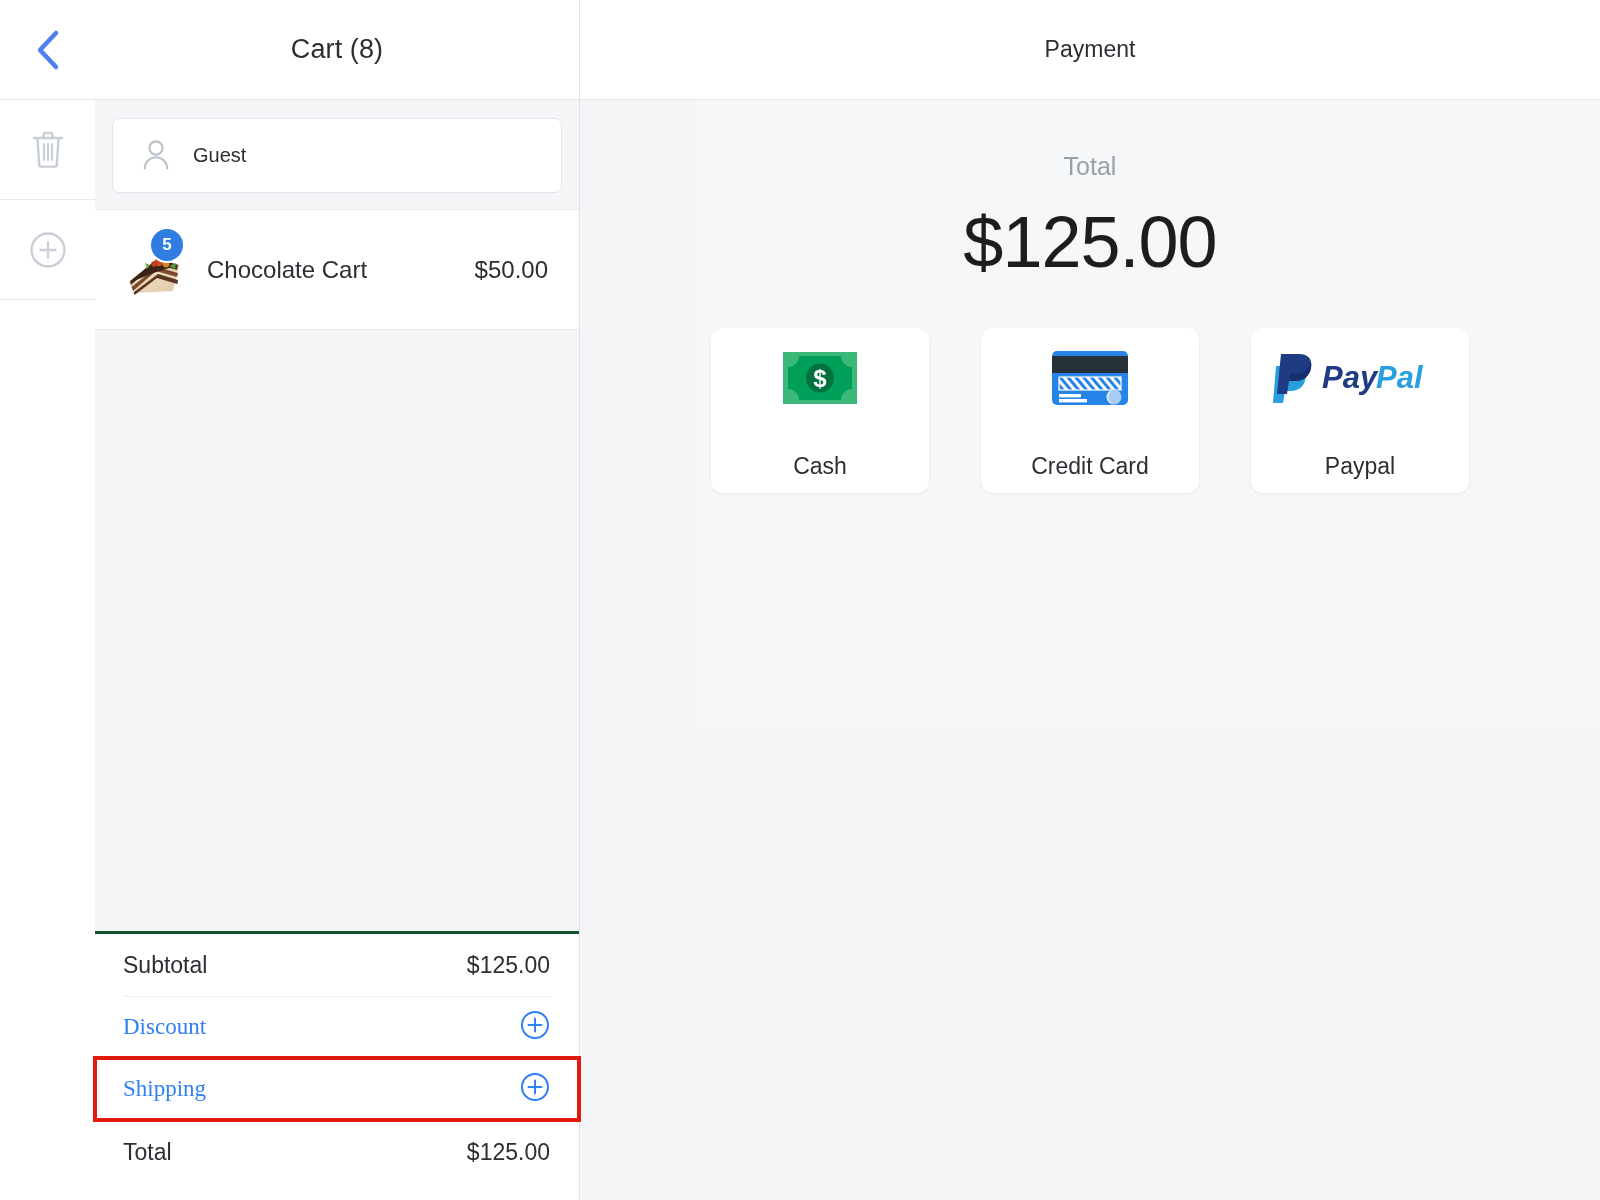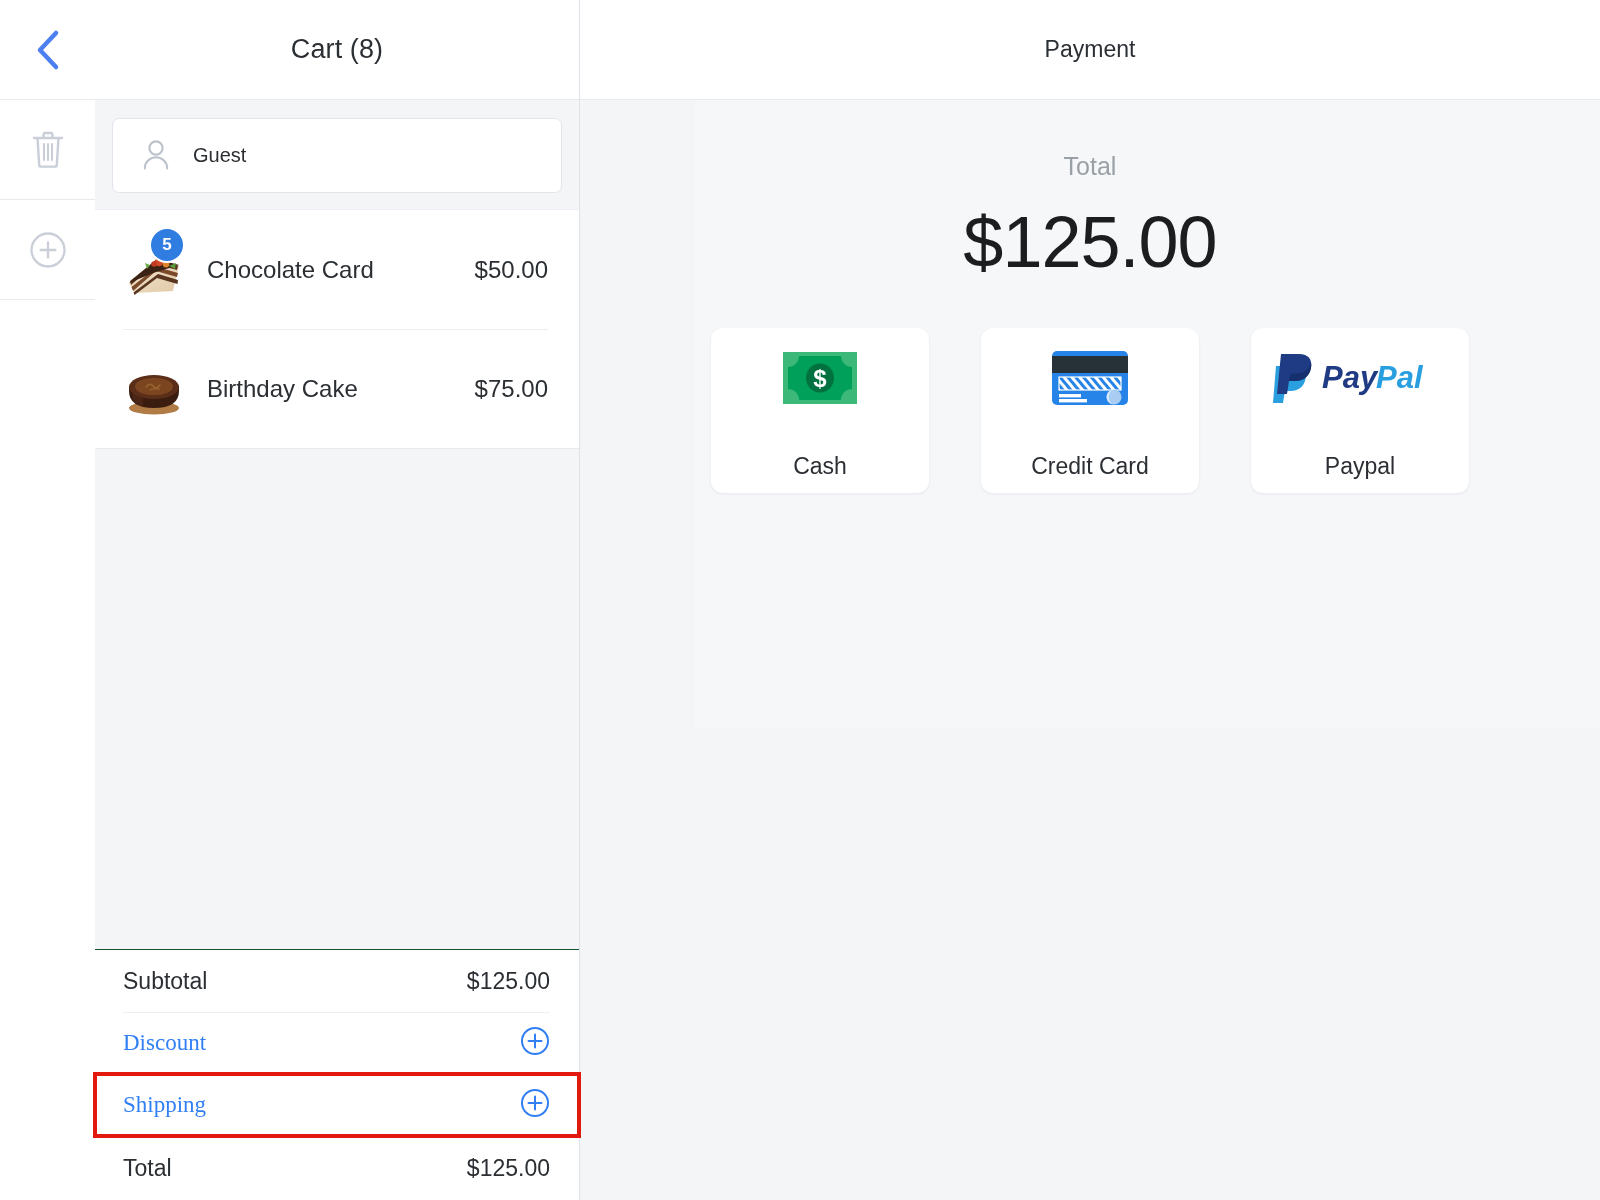--- a/index.html
+++ b/index.html
@@ -162,23 +162,23 @@
     color: #2b2f33;
     font-weight: 400;
     white-space: nowrap;
   }
 
   .cart-filler { flex: 1 1 auto; background: #f4f5f7; min-height: 0; }
 
   
   .summary {
     background: #fff;
-    border-top: 1px solid #14532d;
+    border-top: 3px solid #14532d;
     flex: 0 0 auto;
-    padding: 0 0 0 0;
+    padding: 0 0 16px 0;
     margin-top: 40px;
   }
   .sum-row {
     height: 62px;
     display: flex;
     align-items: center;
     justify-content: space-between;
     padding: 0 29px 0 28px;
     position: relative;
   }
@@ -374,46 +374,24 @@
                 <path d="M6 44 L34 20 L56 26 L30 34 Z" fill="#3a2214"></path>
 
                 <circle cx="36" cy="23" r="4.2" fill="#d34a2a"></circle>
                 <circle cx="43" cy="25" r="3.4" fill="#e0842c"></circle>
                 <circle cx="31" cy="25" r="2.8" fill="#c23a22"></circle>
                 <path d="M46 27 L53 24 L52 30 Z" fill="#5a9b3c"></path>
                 <path d="M27 26 L22 24 L24 30 Z" fill="#6cae45"></path>
               </svg>
             </span>
           </div>
-          <div class="item-name">Chocolate Card</div>
+          <div class="item-name">Chocolate Cart</div>
           <div class="item-price">$50.00</div>
         </div>
 
-        <div class="cart-item">
-          <div class="thumb-wrap">
-            <span>
-              <svg width="62" height="62" viewBox="0 0 62 62">
-
-                <ellipse cx="31" cy="50" rx="25" ry="6.5" fill="#b07b45"></ellipse>
-
-                <path d="M6 33 Q6 50 31 50 Q56 50 56 33 L56 28 L6 28 Z" fill="#3b1d10"></path>
-
-                <path d="M9 33 Q9 46 20 48 L20 30 Z" fill="#4d2716" opacity=".9"></path>
-
-                <ellipse cx="31" cy="29" rx="25" ry="12" fill="#5a2e18"></ellipse>
-                <ellipse cx="31" cy="28.5" rx="19" ry="8.8" fill="#7b451f"></ellipse>
-
-                <path d="M23 29 q4 -5 7 -1 q3 4 7 -1" fill="none" stroke="#9a6330" stroke-width="1.6" stroke-linecap="round"></path>
-                <path d="M27 32 q5 -2 9 -1" fill="none" stroke="#9a6330" stroke-width="1.3" stroke-linecap="round"></path>
-              </svg>
-            </span>
-          </div>
-          <div class="item-name">Birthday Cake</div>
-          <div class="item-price">$75.00</div>
-        </div>
 
       </div>
 
       <div class="cart-filler"></div>
 
       <div class="summary">
 
         <div class="sum-row">
           <span class="sum-label">Subtotal</span>
           <span class="sum-value">$125.00</span>

